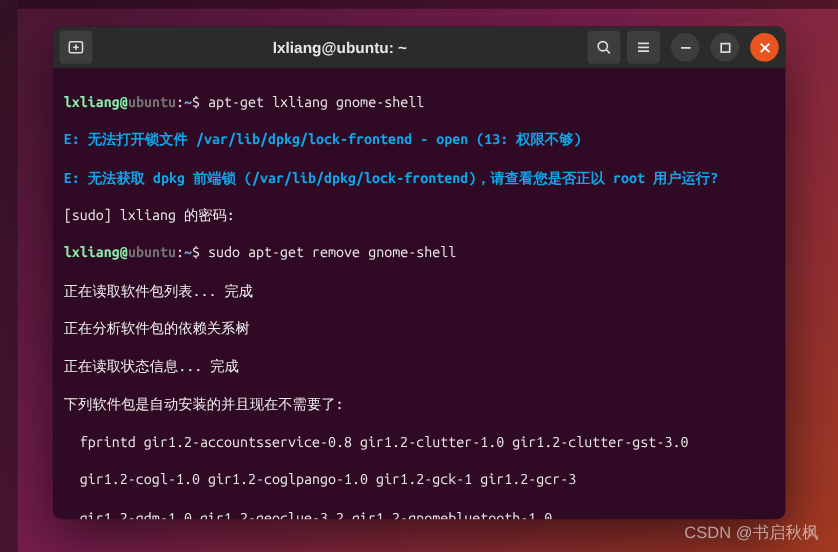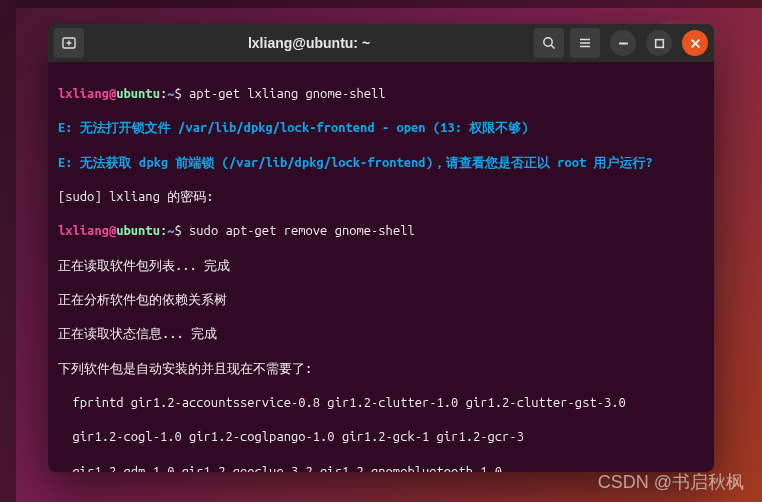--- a/index.html
+++ b/index.html
@@ -9,27 +9,27 @@
   .topbar { position:absolute; left:16px; right:0; top:0; height:8px; background:rgba(0,0,0,.4); }
   .window { position:absolute; left:48px; top:24px; width:666px; height:448px; background:#300a24; border-radius:8px; box-shadow:0 18px 48px rgba(0,0,0,.55); overflow:hidden; }
   .titlebar { height:38px; background:#2b2b2b; display:flex; align-items:center; padding:0 6px; gap:6px; }
   .tb-btn { width:30px; height:30px; border-radius:4px; background:#3d3d3d; display:flex; align-items:center; justify-content:center; color:#ddd; }
   .tb-btn svg { width:16px; height:16px; }
   .tb-title { flex:1; text-align:center; color:#e6e6e6; font-size:14px; font-weight:600; }
   .tb-winctrl { width:26px; height:26px; border-radius:50%; background:#3d3d3d; display:flex; align-items:center; justify-content:center; color:#ddd; margin-left:4px; }
   .tb-close { background:#e95420; color:#fff; }
   .tb-winctrl svg { width:11px; height:11px; }
   .terminal-body { padding:6px 10px 10px 10px; font-family:"Ubuntu Mono","DejaVu Sans Mono",monospace; font-size:13px; line-height:1.32; color:#eee; white-space:pre-wrap; letter-spacing:0; }
-  .pr-user { color:#ec4899; font-weight:bold; }
-  .pr-host { color:#86efac; font-weight:bold; }
+  .pr-user { color:#86efac; font-weight:bold; }
+  .pr-host { color:#737373; font-weight:bold; }
   .pr-colon { color:#eee; }
   .pr-path { color:#729fcf; font-weight:bold; }
   .pr-dollar { color:#eee; }
   .bold { font-weight:bold; color:#0ea5e9; }
-  .watermark { position:absolute; right:18px; bottom:8px; color:rgba(240,240,240,.6); font-size:18px; }
+  .watermark { position:absolute; right:18px; bottom:8px; color:rgba(240,240,240,.6); font-size:15px; }
   .line { display:block; }
   .indent { padding-left:2ch; display:block; }
 </style>
 </head>
 <body>
 
 <div class="desktop">
   <div class="swirl"></div>
   <div class="sidebar"></div>
   <div class="topbar"></div>

